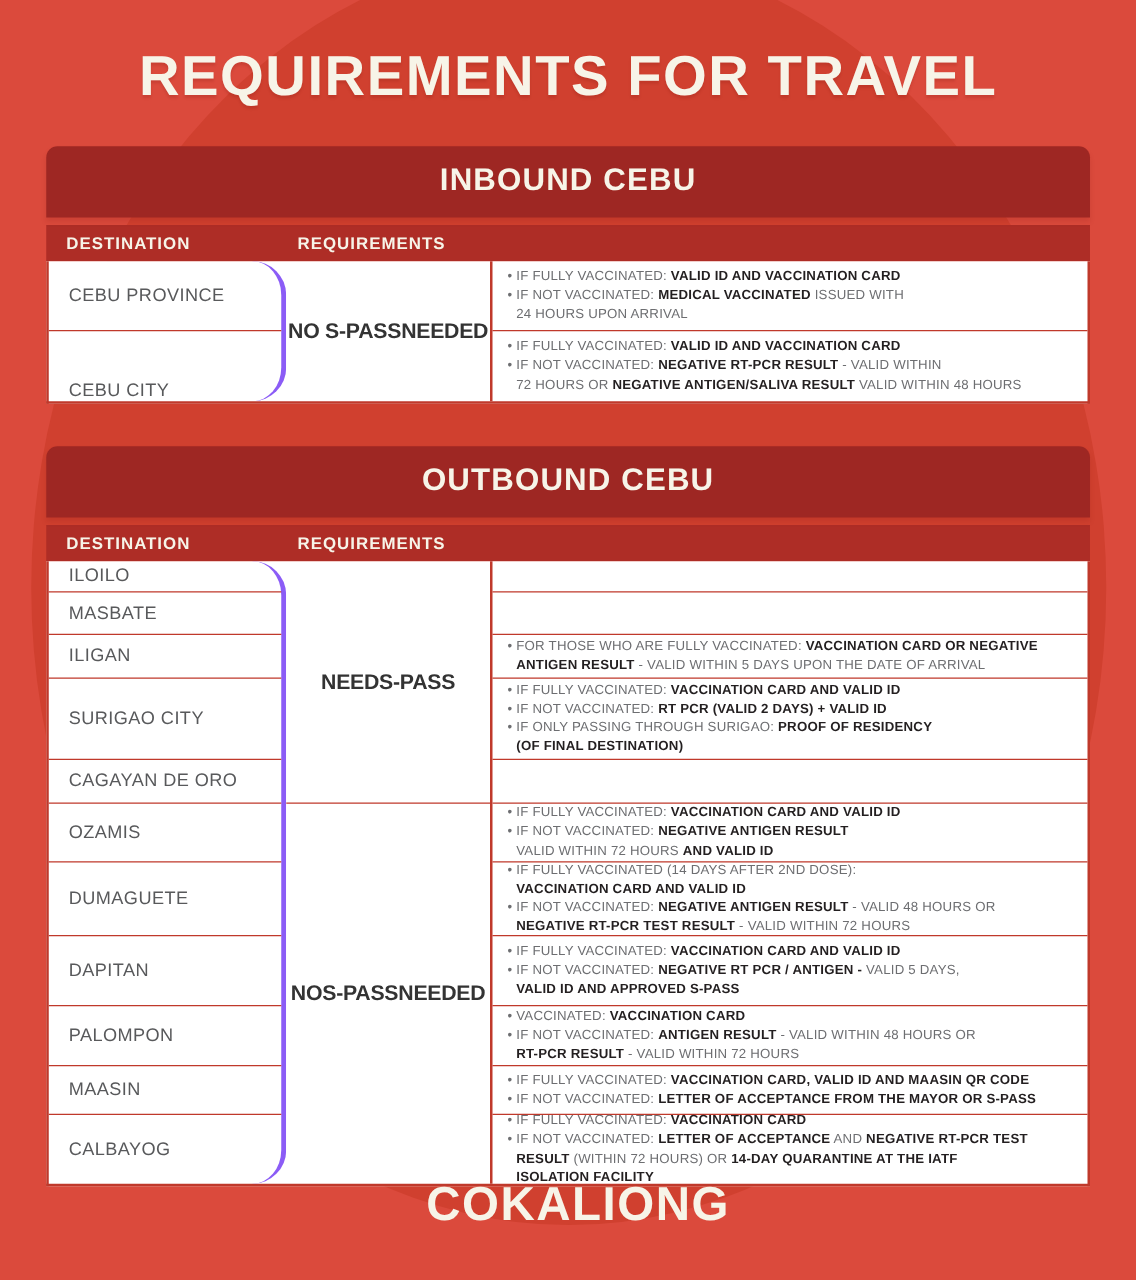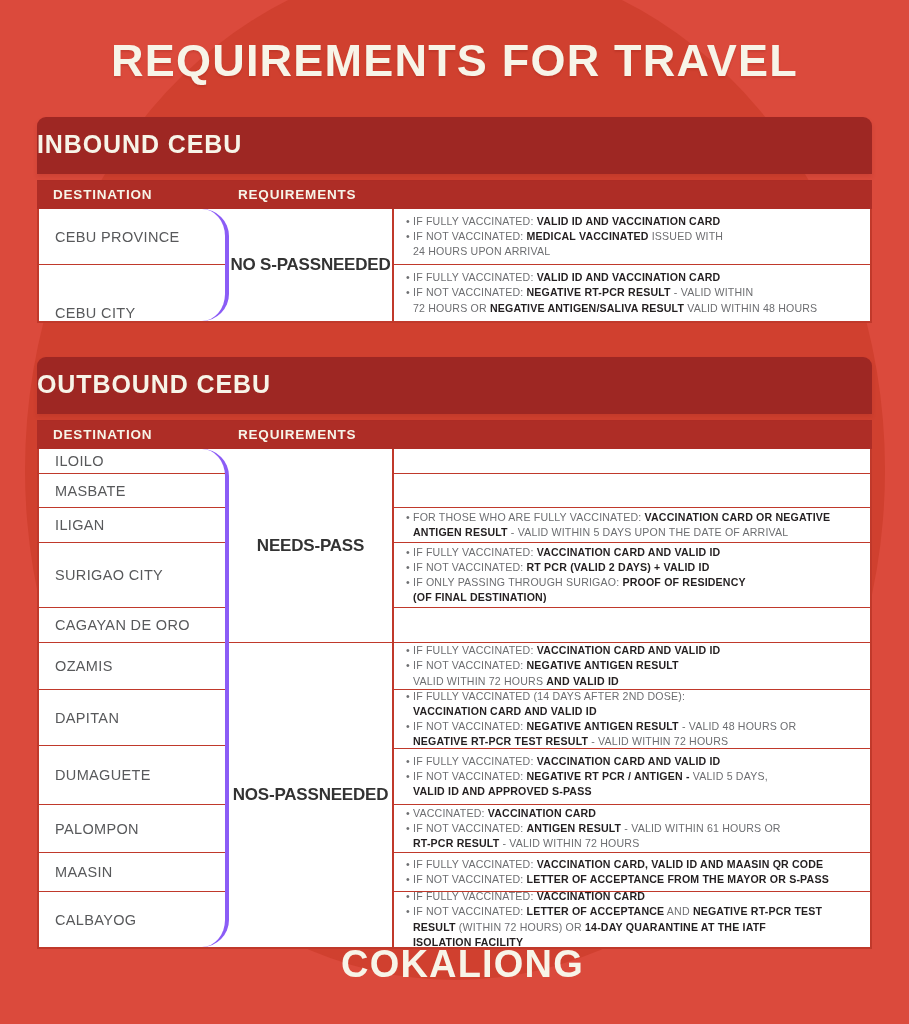--- a/index.html
+++ b/index.html
@@ -54,21 +54,21 @@
     margin: 0 auto;
     width: 835px;
   }
   #inbound-section { margin-top: 34px; }
   #outbound-section { margin-top: 34px; }
 
   .section-header {
     background: #9E2723;
     border-radius: 9px 9px 0 0;
     color: #F7F4E8;
-    text-align: left;
+    text-align: center;
     font-size: 25px;
     font-weight: bold;
     letter-spacing: 0.9px;
     padding: 13px 0 15px 0;
     position: relative;
     box-shadow: 0 3px 4px rgba(130,25,20,0.16);
   }
 
   .column-header {
     background: #AE2D26;
@@ -233,25 +233,25 @@
           </div>
           <div class="dest-cell" style="height: 65px;">
             <span>SURIGAO CITY</span>
           </div>
           <div class="dest-cell" style="height: 35px;">
             <span>CAGAYAN DE ORO</span>
           </div>
           <div class="dest-cell" style="height: 47px;">
             <span>OZAMIS</span>
           </div>
+          <div class="dest-cell" style="height: 59px;">
+            <span>DUMAGUETE</span>
+          </div>
           <div class="dest-cell" style="height: 56px;">
             <span>DAPITAN</span>
-          </div>
-          <div class="dest-cell" style="height: 59px;">
-            <span>DUMAGUETE</span>
           </div>
           <div class="dest-cell" style="height: 48px;">
             <span>PALOMPON</span>
           </div>
           <div class="dest-cell" style="height: 39px;">
             <span>MAASIN</span>
           </div>
           <div class="dest-cell" style="height: 55px;">
             <span>CALBAYOG</span>
           </div>
@@ -295,21 +295,21 @@
             <div class="req-line"><span class="bullet">• </span><span>IF NOT VACCINATED: </span><span class="b">NEGATIVE ANTIGEN RESULT</span><span> - VALID 48 HOURS OR</span></div>
             <div class="req-line cont"><span class="b">NEGATIVE RT-PCR TEST RESULT</span><span> - VALID WITHIN 72 HOURS</span></div>
           </div>
           <div class="req-cell" style="height: 56px;">
             <div class="req-line"><span class="bullet">• </span><span>IF FULLY VACCINATED: </span><span class="b">VACCINATION CARD AND VALID ID</span></div>
             <div class="req-line"><span class="bullet">• </span><span>IF NOT VACCINATED: </span><span class="b">NEGATIVE RT PCR / ANTIGEN - </span><span>VALID 5 DAYS,</span></div>
             <div class="req-line cont"><span class="b">VALID ID AND APPROVED S-PASS</span></div>
           </div>
           <div class="req-cell" style="height: 48px;">
             <div class="req-line"><span class="bullet">• </span><span>VACCINATED: </span><span class="b">VACCINATION CARD</span></div>
-            <div class="req-line"><span class="bullet">• </span><span>IF NOT VACCINATED: </span><span class="b">ANTIGEN RESULT</span><span> - VALID WITHIN 61 HOURS OR</span></div>
+            <div class="req-line"><span class="bullet">• </span><span>IF NOT VACCINATED: </span><span class="b">ANTIGEN RESULT</span><span> - VALID WITHIN 48 HOURS OR</span></div>
             <div class="req-line cont"><span class="b">RT-PCR RESULT</span><span> - VALID WITHIN 72 HOURS</span></div>
           </div>
           <div class="req-cell" style="height: 39px;">
             <div class="req-line"><span class="bullet">• </span><span>IF FULLY VACCINATED: </span><span class="b">VACCINATION CARD, VALID ID AND MAASIN QR CODE</span></div>
             <div class="req-line"><span class="bullet">• </span><span>IF NOT VACCINATED: </span><span class="b">LETTER OF ACCEPTANCE FROM THE MAYOR OR S-PASS</span></div>
           </div>
           <div class="req-cell" style="height: 55px;">
             <div class="req-line"><span class="bullet">• </span><span>IF FULLY VACCINATED: </span><span class="b">VACCINATION CARD</span></div>
             <div class="req-line"><span class="bullet">• </span><span>IF NOT VACCINATED: </span><span class="b">LETTER OF ACCEPTANCE</span><span> AND </span><span class="b">NEGATIVE RT-PCR TEST</span></div>
             <div class="req-line cont"><span class="b">RESULT</span><span> (WITHIN 72 HOURS) OR </span><span class="b">14-DAY QUARANTINE AT THE IATF</span></div>

